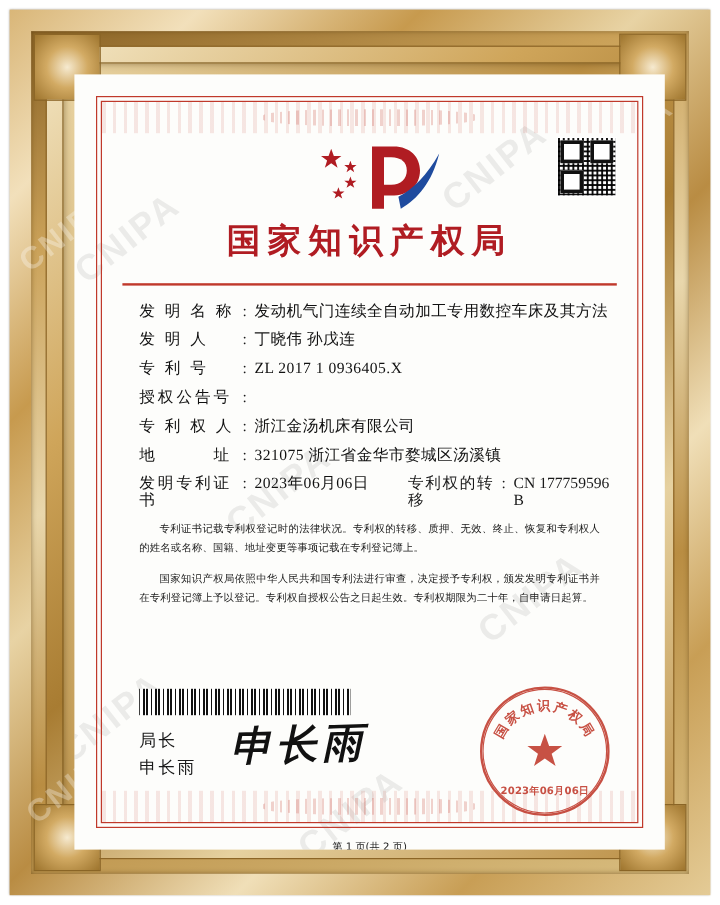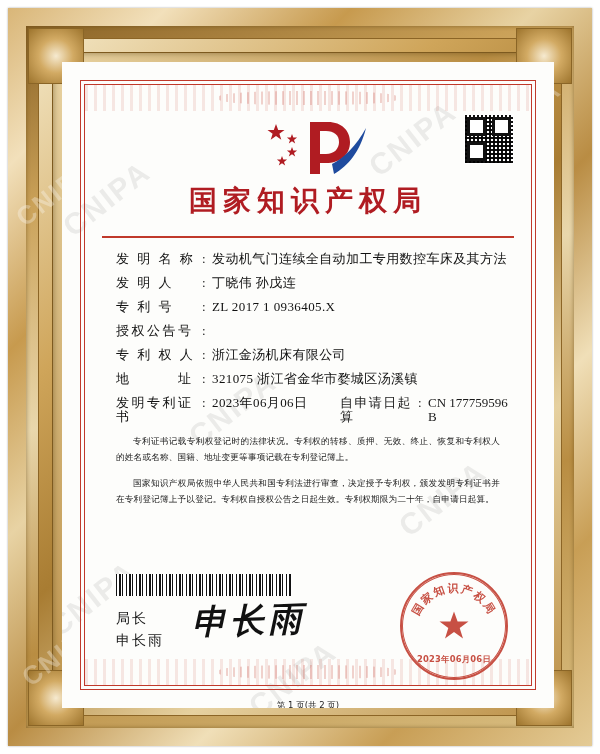--- a/index.html
+++ b/index.html
@@ -422,21 +422,21 @@
         <div class="field-row">
           <span class="field-label">地　　　址</span>
           <span class="field-colon">:</span>
           <span class="field-value">321075 浙江省金华市婺城区汤溪镇</span>
         </div>
 
         <div class="field-row dual">
           <span class="field-label">发明专利证书</span>
           <span class="field-colon">:</span>
           <span class="field-value">2023年06月06日</span>
-          <span class="field-label2">自申请日起算</span>
+          <span class="field-label2">专利权的转移</span>
           <span class="field-colon">:</span>
           <span class="field-value2">CN 177759596 B</span>
         </div>
       </div>
 
       <div class="para">专利证书记载专利权登记时的法律状况。专利权的转移、质押、无效、终止、恢复和专利权人的姓名或名称、国籍、地址变更等事项记载在专利登记簿上。</div>
       <div class="para">国家知识产权局依照中华人民共和国专利法进行审查，决定授予专利权，颁发发明专利证书并在专利登记簿上予以登记。专利权自授权公告之日起生效。专利权期限为二十年，自申请日起算。</div>
 
       <div class="barcode"></div>
 

